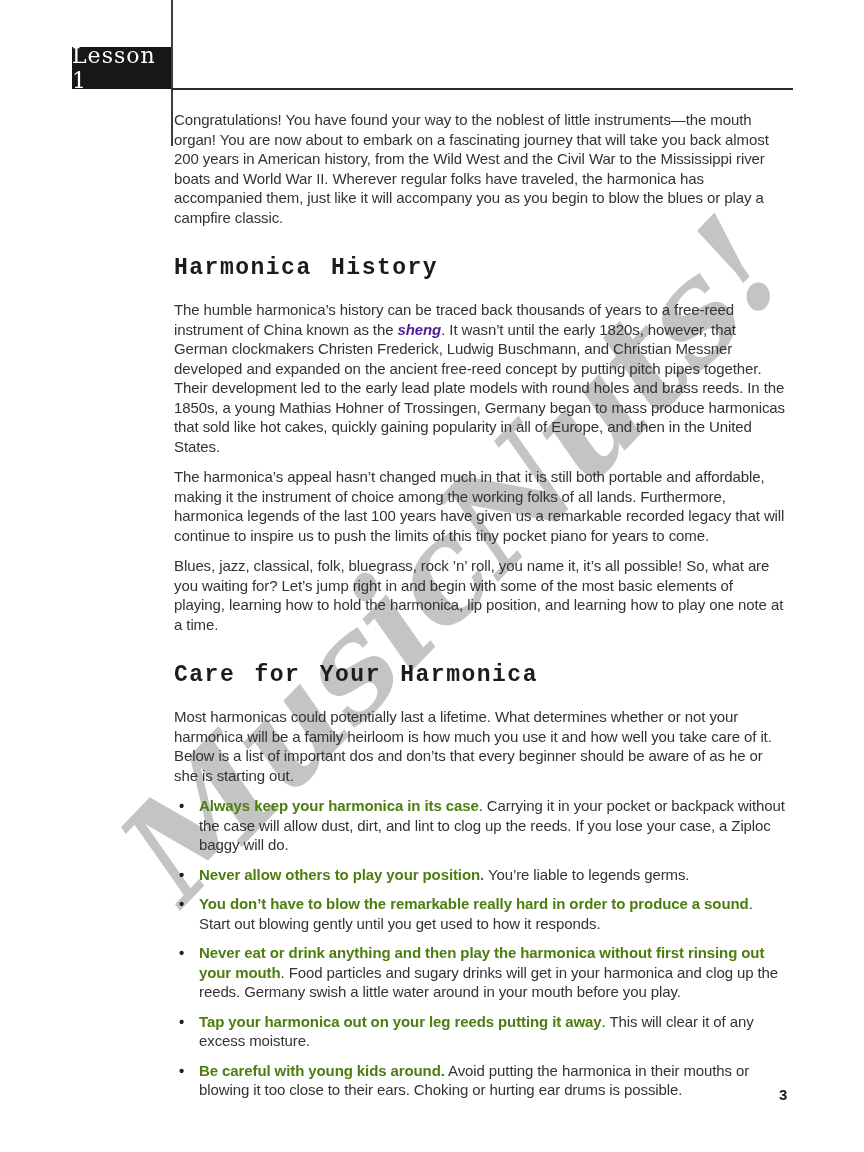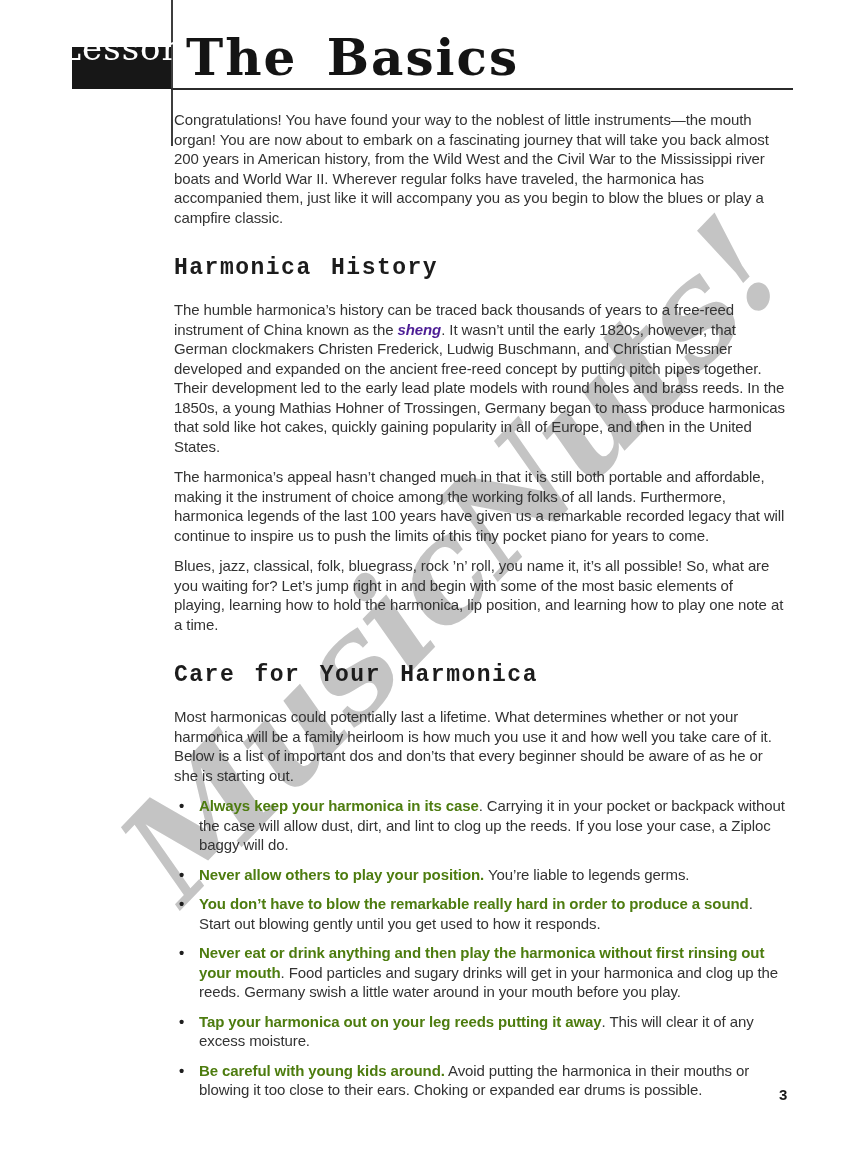--- a/index.html
+++ b/index.html
@@ -31,21 +31,21 @@
   .vline{
     position:absolute;left:171px;top:0;
     width:2px;height:146px;background:#3d3d3d;z-index:1;
   }
   .lesson-badge{
     position:absolute;left:72px;top:47px;
     width:99px;height:42px;
     background:#171717;color:#ffffff;
     display:flex;align-items:center;justify-content:center;
     font-family:"DejaVu Serif", serif;
-    font-size:34px;letter-spacing:1px;
+    font-size:22px;letter-spacing:1px;
     z-index:2;
   }
   .page-title{
     position:absolute;left:186px;top:30px;
     font-family:"DejaVu Serif", serif;
     font-weight:bold;
     font-size:50px;line-height:56px;
     letter-spacing:2px;word-spacing:10px;
     color:#141414;z-index:2;white-space:nowrap;
   }
@@ -92,21 +92,20 @@
 <div class="page">
 
   <div class="watermark">MusicNuts!</div>
 
   <div class="vline"></div>
 
   <div class="lesson-badge">
     <span>Lesson 1</span>
   </div>
 
-  <div class="page-title">The Basics</div>
 
   <div class="hrule"></div>
 
   <div class="content">
 
     <p>Congratulations! You have found your way to the noblest of little instruments—the mouth organ! You are now about to embark on a fascinating journey that will take you back almost 200 years in American history, from the Wild West and the Civil War to the Mississippi river boats and World War II. Wherever regular folks have traveled, the harmonica has accompanied them, just like it will accompany you as you begin to blow the blues or play a campfire classic.</p>
 
     <div class="section-heading">Harmonica History</div>
 
     <p><span>The humble harmonica’s history can be traced back thousands of years to a free-reed instrument of China known as the </span><span class="term">sheng</span><span>. It wasn’t until the early 1820s, however, that German clockmakers Christen Frederick, Ludwig Buschmann, and Christian Messner developed and expanded on the ancient free-reed concept by putting pitch pipes together. Their development led to the early lead plate models with round holes and brass reeds. In the 1850s, a young Mathias Hohner of Trossingen, Germany began to mass produce harmonicas that sold like hot cakes, quickly gaining popularity in all of Europe, and then in the United States.</span></p>
@@ -135,21 +134,21 @@
       <li>
         <span class="marker">•</span>
         <span class="li-text"><span class="lead">Never eat or drink anything and then play the harmonica without first rinsing out your mouth</span><span>. Food particles and sugary drinks will get in your harmonica and clog up the reeds. Germany swish a little water around in your mouth before you play.</span></span>
       </li>
       <li>
         <span class="marker">•</span>
         <span class="li-text"><span class="lead">Tap your harmonica out on your leg reeds putting it away</span><span>. This will clear it of any excess moisture.</span></span>
       </li>
       <li>
         <span class="marker">•</span>
-        <span class="li-text"><span class="lead">Be careful with young kids around.</span><span> Avoid putting the harmonica in their mouths or blowing it too close to their ears. Choking or expanded ear drums is possible.</span></span>
+        <span class="li-text"><span class="lead">Be careful with young kids around.</span><span> Avoid putting the harmonica in their mouths or blowing it too close to their ears. Choking or hurting ear drums is possible.</span></span>
       </li>
     </ul>
 
   </div>
 
   <div class="page-number">3</div>
 
 </div>
 
 </body></html>

